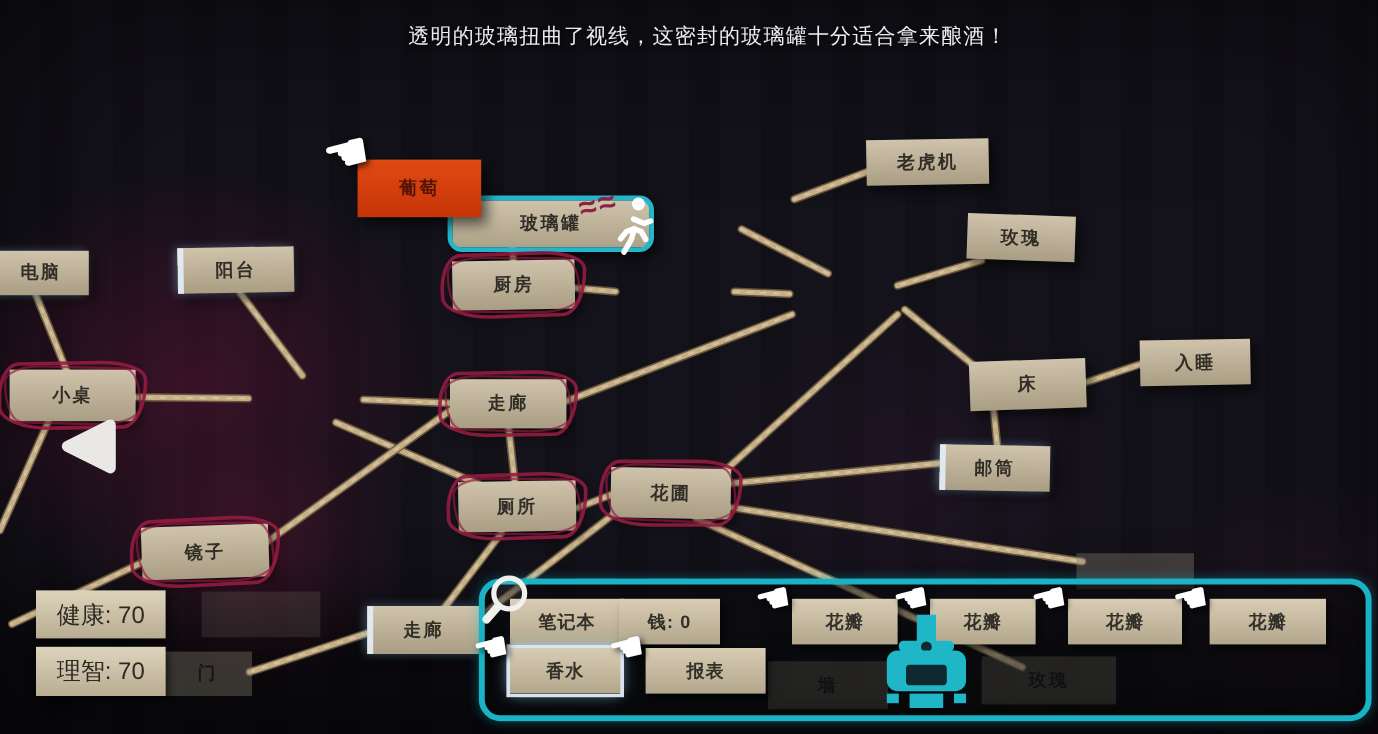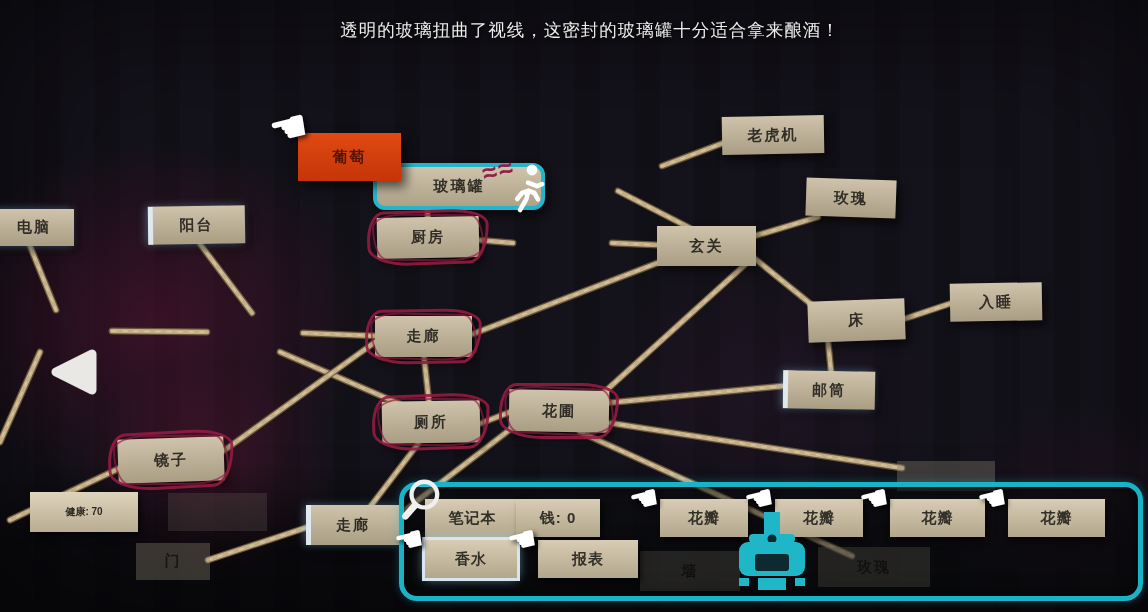--- a/index.html
+++ b/index.html
@@ -30,21 +30,21 @@
   .node.grape{background:linear-gradient(180deg,#e04a12,#c63408);color:#541505;box-shadow:5px 6px 10px rgba(0,0,0,.6);}
   .node.glassjar{border:4px solid #25b5ca;border-radius:12px;background:linear-gradient(180deg,#cfc4ab,#ada188);margin-top:24px;}
   .node.faded{opacity:.35;background:#8f8877;box-shadow:none;}
   .jar-squiggle{position:absolute;right:26px;top:-12px;color:#8e2246;font-size:26px;font-weight:bold;
     transform:rotate(-14deg);pointer-events:none;}
   .hand-icon{position:absolute;color:#fff;text-shadow:2px 3px 5px rgba(0,0,0,.7);
     transform:rotate(-14deg);pointer-events:none;line-height:1;z-index:9;}
   .runner{position:absolute;right:-10px;top:-6px;width:48px;height:54px;pointer-events:none;}
   .back-tri{position:absolute;left:46px;top:348px;width:54px;height:48px;z-index:4;cursor:pointer;}
   .status-box{position:absolute;z-index:6;display:flex;align-items:center;justify-content:center;
-    background:linear-gradient(180deg,#ded4bc,#b8ac92);color:#2c2922;font-weight:bold;font-size:10px;
+    background:linear-gradient(180deg,#ded4bc,#b8ac92);color:#2c2922;font-weight:normal;font-size:20px;
     box-shadow:3px 4px 7px rgba(0,0,0,.6);text-align:right;}
   .empty-slot{position:absolute;z-index:6;background:#cfc4ab;opacity:.12;}
   .inv-bar{position:absolute;left:399px;top:482px;width:744px;height:119px;z-index:5;box-sizing:border-box;
     border:5px solid #1ab3c6;border-radius:18px;background:rgba(10,13,15,.45);
     box-shadow:0 0 10px rgba(20,180,200,.35), inset 0 0 18px rgba(0,0,0,.5);}
   .inv-item{position:absolute;z-index:7;display:flex;align-items:center;justify-content:center;
     background:linear-gradient(180deg,#d8cdb4,#b2a78c);color:#33302a;font-weight:bold;font-size:15px;
     letter-spacing:1px;box-shadow:3px 4px 6px rgba(0,0,0,.6);cursor:pointer;}
   .inv-item.selected{box-shadow:0 0 0 3px rgba(225,238,250,.95),0 0 12px rgba(150,220,255,.8),3px 4px 6px rgba(0,0,0,.6);}
   .magnifier{position:absolute;left:400px;top:477px;width:46px;height:46px;z-index:8;}
@@ -166,28 +166,28 @@
       </div>
       <div class="node tab" style="left: -6px; top: 209px; width: 80px; height: 37px; transform: rotate(0deg);">
         <span>电脑</span>
       </div>
       <div class="node tab" style="left: 148px; top: 206px; width: 97px; height: 38px; transform: rotate(-1deg);">
         <span>阳台</span>
       </div>
       <div class="node scribble" style="left: 377px; top: 217px; width: 102px; height: 41px; transform: rotate(-1deg);">
         <span>厨房</span>
       </div>
-      <div class="node plain" style="left: 657px; top: 226px; width: 99px; height: 40px; transform: rotate(0deg);">
-        <span>玄关</span>
-      </div>
       <div class="node plain" style="left: 950px; top: 283px; width: 92px; height: 38px; transform: rotate(-1deg);">
         <span>入睡</span>
       </div>
       <div class="node plain" style="left: 808px; top: 300px; width: 97px; height: 41px; transform: rotate(-2deg);">
         <span>床</span>
+      </div>
+      <div class="node scribble" style="left: 8px; top: 308px; width: 105px; height: 43px; transform: rotate(0deg);">
+        <span>小桌</span>
       </div>
       <div class="node scribble" style="left: 375px; top: 316px; width: 97px; height: 41px; transform: rotate(0deg);">
         <span>走廊</span>
       </div>
       <div class="node tab" style="left: 783px; top: 371px; width: 92px; height: 38px; transform: rotate(1deg);">
         <span>邮筒</span>
       </div>
       <div class="node scribble" style="left: 382px; top: 401px; width: 98px; height: 42px; transform: rotate(-1deg);">
         <span>厕所</span>
       </div>
@@ -213,20 +213,23 @@
         <span></span>
       </div>
     </div>
 
   <svg class="back-tri" viewBox="0 0 54 48">
     <polygon points="46,6 46,42 10,24" fill="#e9e8e5" stroke="#e9e8e5" stroke-width="9" stroke-linejoin="round"></polygon>
   </svg>
 
   <div class="status-box" style="left:30px;top:492px;width:108px;height:40px">
     <span>健康: 70</span>
+  </div>
+  <div class="status-box" style="left:30px;top:539px;width:108px;height:41px">
+    <span>理智: 70</span>
   </div>
   <div class="empty-slot" style="left:168px;top:493px;width:99px;height:38px"></div>
 
   <div class="inv-bar"></div>
   <div id="inv-items">
       <div class="inv-item" style="left: 425px; top: 499px; width: 95px; height: 38px;">
         <span>笔记本</span>
       </div>
       <div class="inv-item" style="left: 516px; top: 499px; width: 84px; height: 38px; text-align: center;">
         <span>钱: 0</span>

